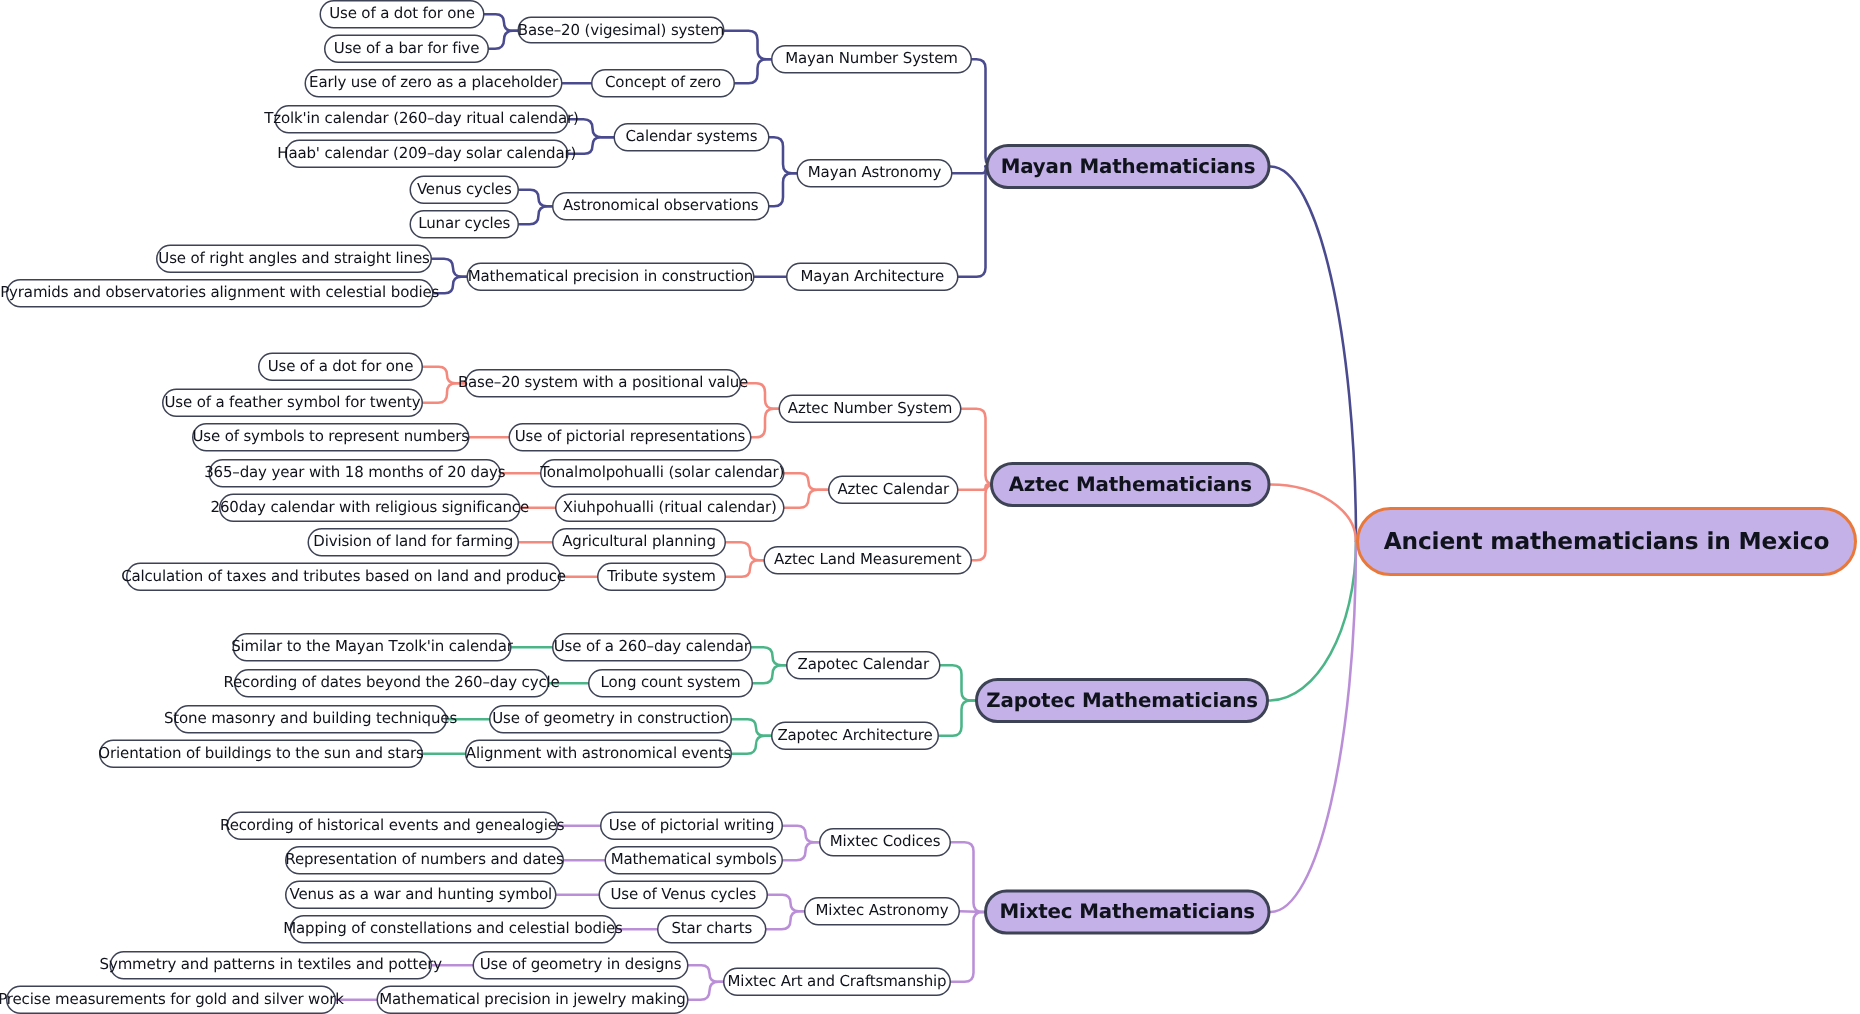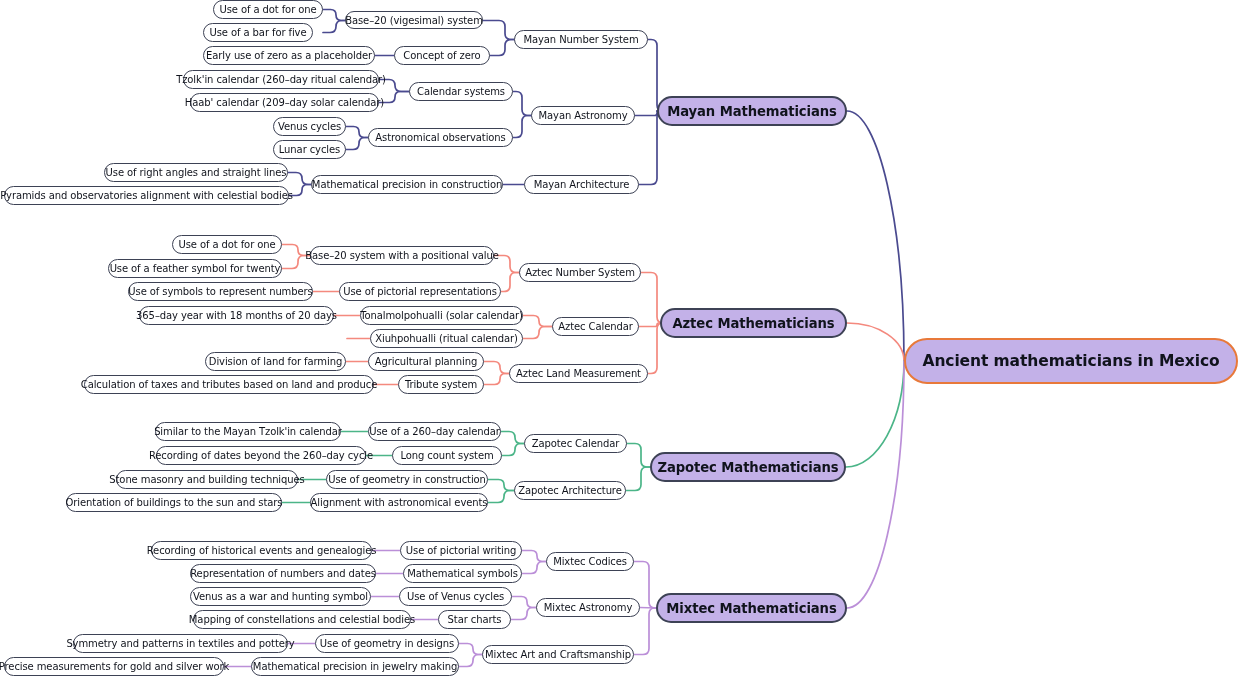--- a/index.html
+++ b/index.html
@@ -141,21 +141,21 @@
     </div>
     <div class="node lvl2" style="left: 514px; top: 30px; width: 134px; height: 19px;">
       <span>Mayan Number System</span>
     </div>
     <div class="node lvl3" style="left: 345px; top: 11px; width: 138px; height: 18px;">
       <span>Base–20 (vigesimal) system</span>
     </div>
     <div class="node lvl3" style="left: 213px; top: 0px; width: 110px; height: 19px;">
       <span>Use of a dot for one</span>
     </div>
-    <div class="node lvl3" style="left: 203px; top: 23px; width: 110px; height: 19px;">
+    <div class="node lvl3" style="left: 216px; top: 23px; width: 110px; height: 19px;">
       <span>Use of a bar for five</span>
     </div>
     <div class="node lvl3" style="left: 394px; top: 46px; width: 96px; height: 19px;">
       <span>Concept of zero</span>
     </div>
     <div class="node lvl3" style="left: 203px; top: 46px; width: 172px; height: 19px;">
       <span>Early use of zero as a placeholder</span>
     </div>
     <div class="node lvl2" style="left: 531px; top: 106px; width: 104px; height: 19px;">
       <span>Mayan Astronomy</span>
@@ -215,20 +215,23 @@
       <span>Aztec Calendar</span>
     </div>
     <div class="node lvl3" style="left: 360px; top: 306px; width: 163px; height: 19px;">
       <span>Tonalmolpohualli (solar calendar)</span>
     </div>
     <div class="node lvl3" style="left: 139px; top: 306px; width: 195px; height: 19px;">
       <span>365–day year with 18 months of 20 days</span>
     </div>
     <div class="node lvl3" style="left: 370px; top: 329px; width: 153px; height: 19px;">
       <span>Xiuhpohualli (ritual calendar)</span>
+    </div>
+    <div class="node lvl3" style="left: 146px; top: 329px; width: 201px; height: 19px;">
+      <span>260day calendar with religious significance</span>
     </div>
     <div class="node lvl2" style="left: 509px; top: 364px; width: 139px; height: 19px;">
       <span>Aztec Land Measurement</span>
     </div>
     <div class="node lvl3" style="left: 368px; top: 352px; width: 116px; height: 19px;">
       <span>Agricultural planning</span>
     </div>
     <div class="node lvl3" style="left: 205px; top: 352px; width: 141px; height: 19px;">
       <span>Division of land for farming</span>
     </div>

